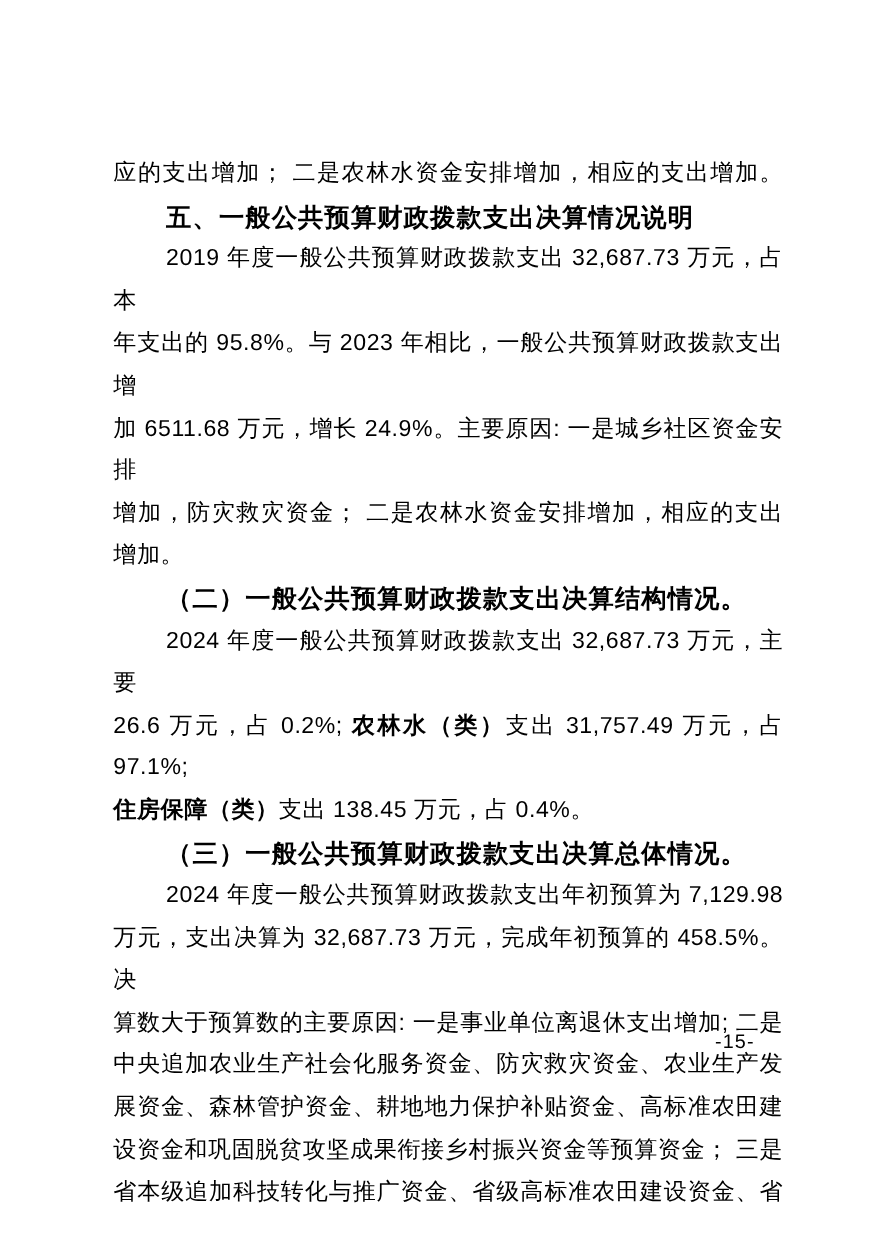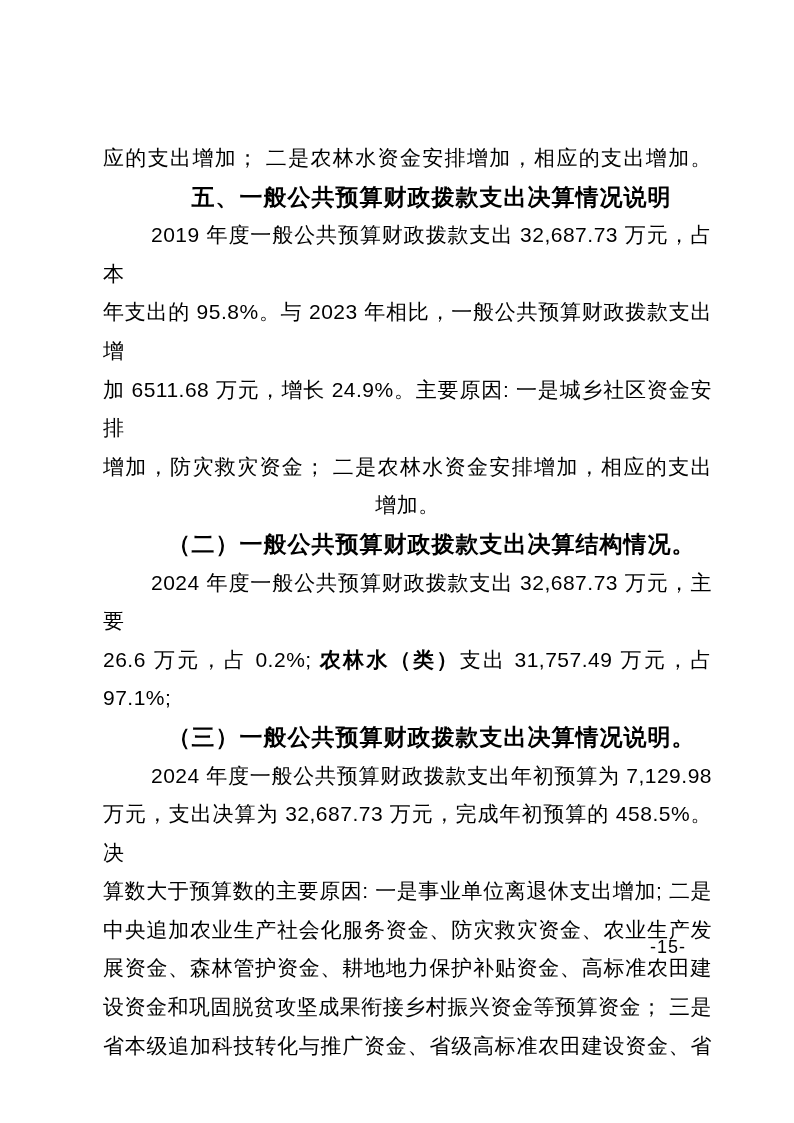--- a/index.html
+++ b/index.html
@@ -18,21 +18,21 @@
     }
     .content {
       position: absolute;
       left: 103px;
       top: 139px;
       width: 609px;
     }
     .line {
       font-size: 21px;
       line-height: 38.6px;
-      text-align: center;
+      text-align: left;
       letter-spacing: 0.5px;
     }
     .line.justify {
       text-align: justify;
       text-align-last: justify;
     }
     .line.indent {
       text-indent: 48px;
     }
     .line.heading {
@@ -58,21 +58,22 @@
       <div class="line justify"><span class="run">应的支出增加； 二是农林水资金安排增加，相应的支出增加。</span></div>
       <div class="line indent heading"><span class="run bold">五、一般公共预算财政拨款支出决算情况说明</span></div>
       <div class="line indent justify"><span class="run">2019 年度一般公共预算财政拨款支出 32,687.73 万元，占本</span></div>
       <div class="line justify"><span class="run">年支出的 95.8%。与 2023 年相比，一般公共预算财政拨款支出增</span></div>
       <div class="line justify"><span class="run">加 6511.68 万元，增长 24.9%。主要原因: 一是城乡社区资金安排</span></div>
       <div class="line justify"><span class="run">增加，防灾救灾资金； 二是农林水资金安排增加，相应的支出</span></div>
       <div class="line"><span class="run">增加。</span></div>
       <div class="line indent heading"><span class="run bold">（二）一般公共预算财政拨款支出决算结构情况。</span></div>
       <div class="line indent justify"><span class="run">2024 年度一般公共预算财政拨款支出 32,687.73 万元，主要</span></div>
       <div class="line justify"><span class="run">26.6 万元，占 0.2%; </span><span class="run bold">农林水（类）</span><span class="run">支出 31,757.49 万元，占 97.1%;</span></div>
-      <div class="line indent heading"><span class="run bold">（三）一般公共预算财政拨款支出决算情况说明。</span></div>
+      <div class="line"><span class="run bold">住房保障（类）</span><span class="run">支出 138.45 万元，占 0.4%。</span></div>
+      <div class="line indent heading"><span class="run bold">（三）一般公共预算财政拨款支出决算总体情况。</span></div>
       <div class="line indent justify"><span class="run">2024 年度一般公共预算财政拨款支出年初预算为 7,129.98</span></div>
       <div class="line justify"><span class="run">万元，支出决算为 32,687.73 万元，完成年初预算的 458.5%。决</span></div>
       <div class="line justify"><span class="run">算数大于预算数的主要原因: 一是事业单位离退休支出增加; 二是</span></div>
       <div class="line justify"><span class="run">中央追加农业生产社会化服务资金、防灾救灾资金、农业生产发</span></div>
       <div class="line justify"><span class="run">展资金、森林管护资金、耕地地力保护补贴资金、高标准农田建</span></div>
       <div class="line justify"><span class="run">设资金和巩固脱贫攻坚成果衔接乡村振兴资金等预算资金； 三是</span></div>
       <div class="line justify"><span class="run">省本级追加科技转化与推广资金、省级高标准农田建设资金、省</span></div>
     </div>
   <div class="page-number">-15-</div>
 </div>

